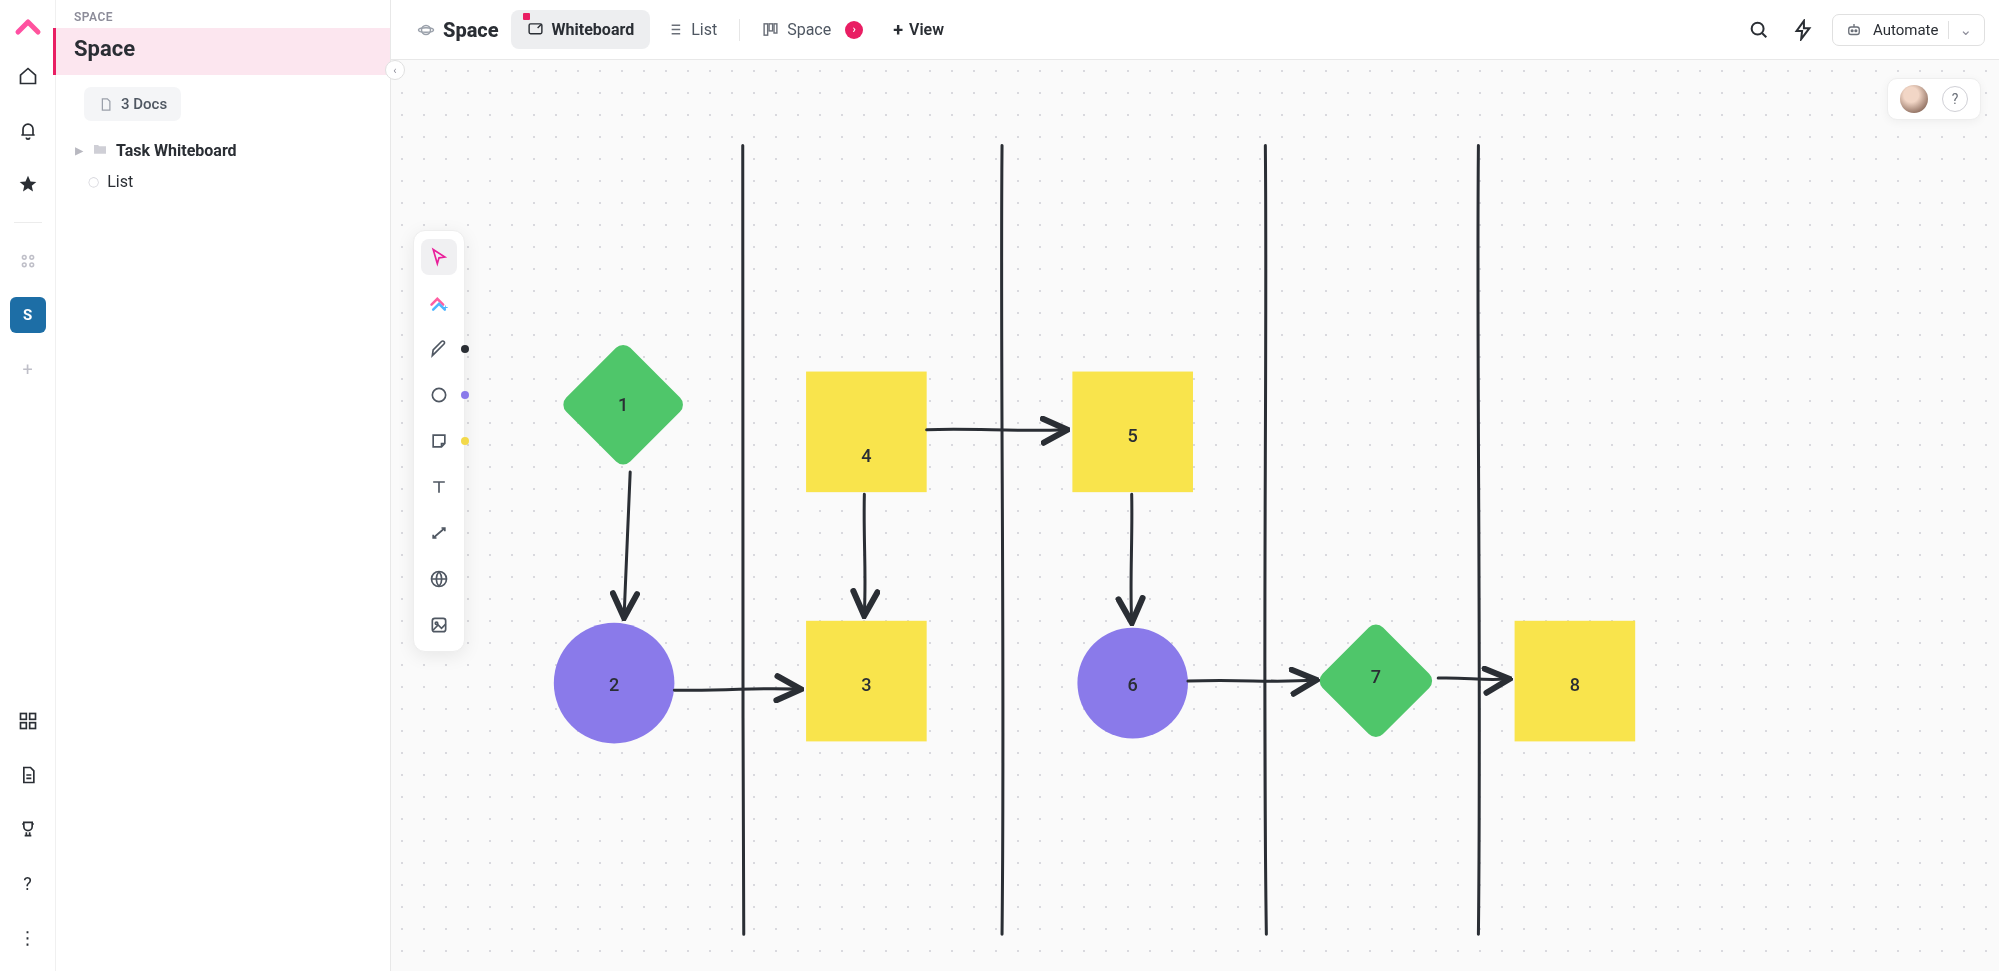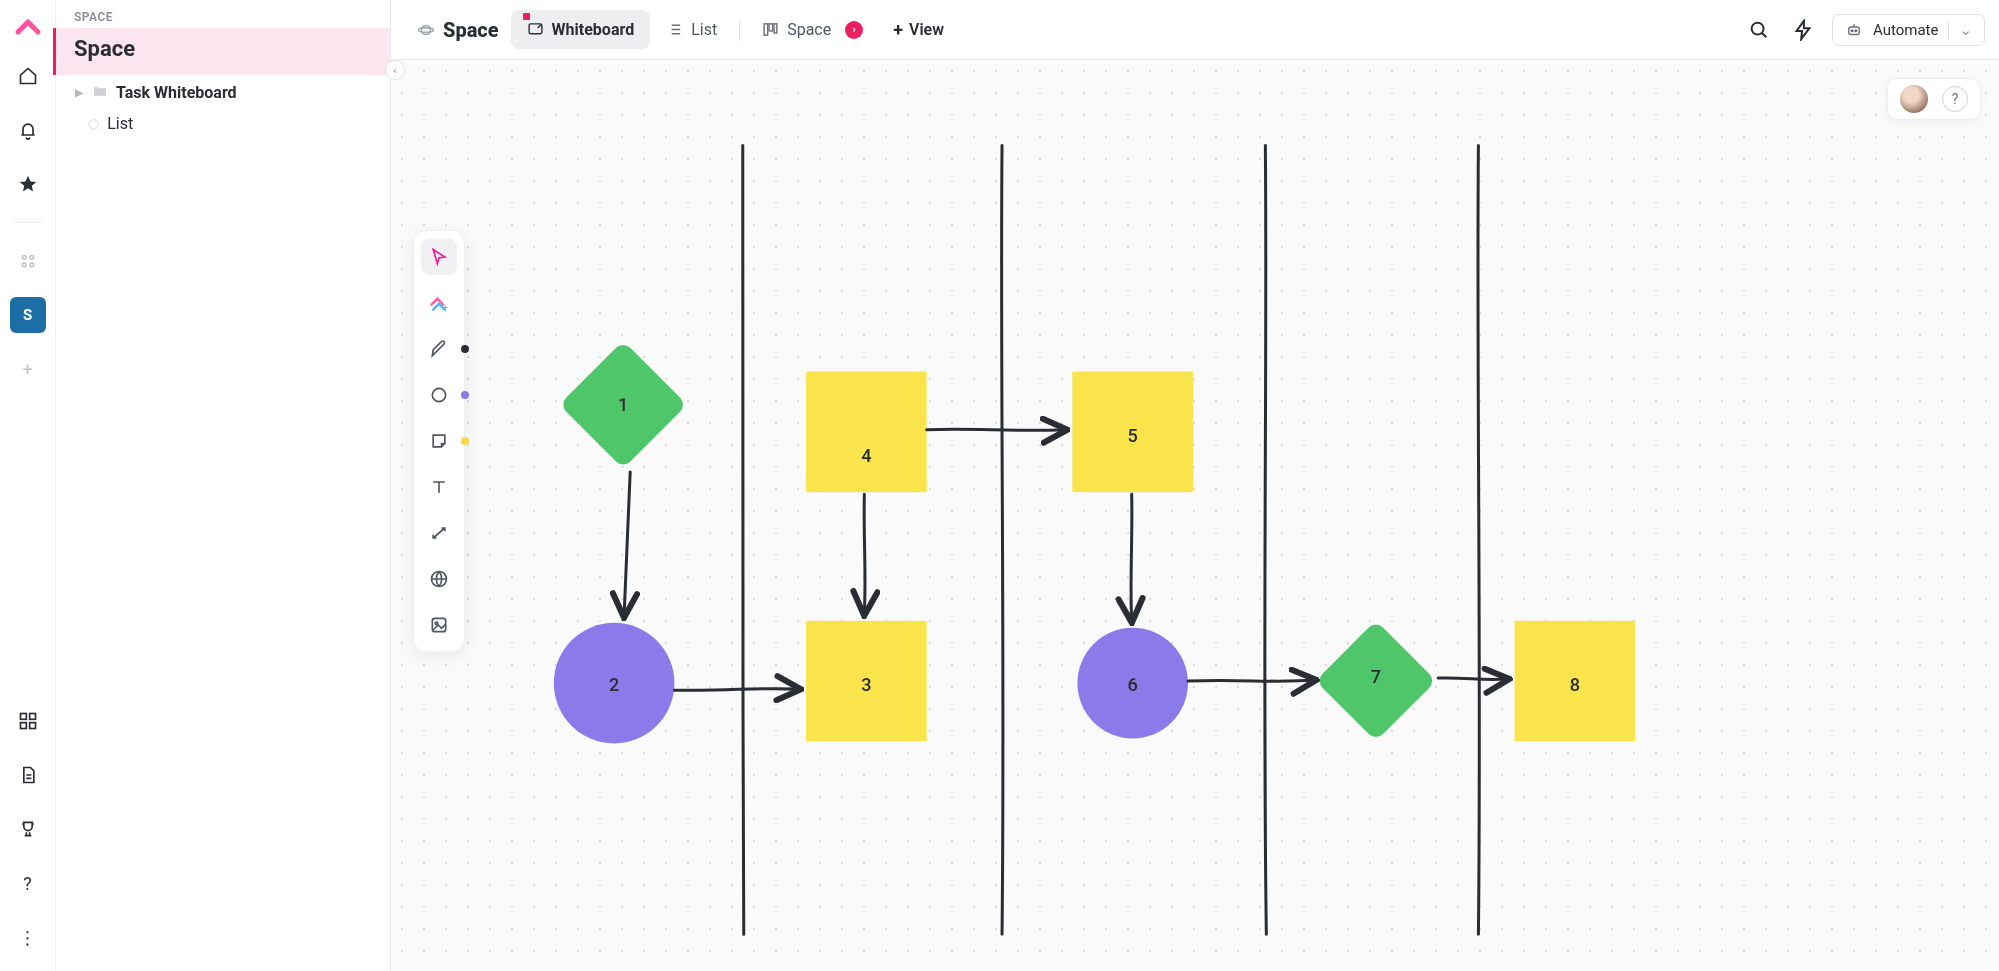--- a/index.html
+++ b/index.html
@@ -145,20 +145,28 @@
         </div>
       <div class="rail-item">
           <span class="rail-glyph">⋮</span>
         </div>
     </div>
   </div>
 
   <div class="sidebar">
     <div class="sidebar-header">SPACE</div>
     <div class="space-title-row">Space</div>
+    <div style="padding:0 14px">
+      <div class="docs-pill">
+        <svg width="15" height="15" viewBox="0 0 24 24" fill="none" stroke="#9aa0aa" stroke-width="2">
+            <path d="M7 3 H15 L19 7 V21 H7 Z"></path>
+          </svg>
+        <span>3 Docs</span>
+      </div>
+    </div>
     <div class="tree">
       <div class="tree-item bold">
         <span class="tree-caret">▶</span>
         <span class="tree-icon">
           <svg width="16" height="16" viewBox="0 0 24 24" fill="#cfcfd6">
               <path d="M3 6 H9 L11 8 H21 V19 H3 Z"></path>
             </svg>
         </span>
         <span>Task Whiteboard</span>
       </div>

